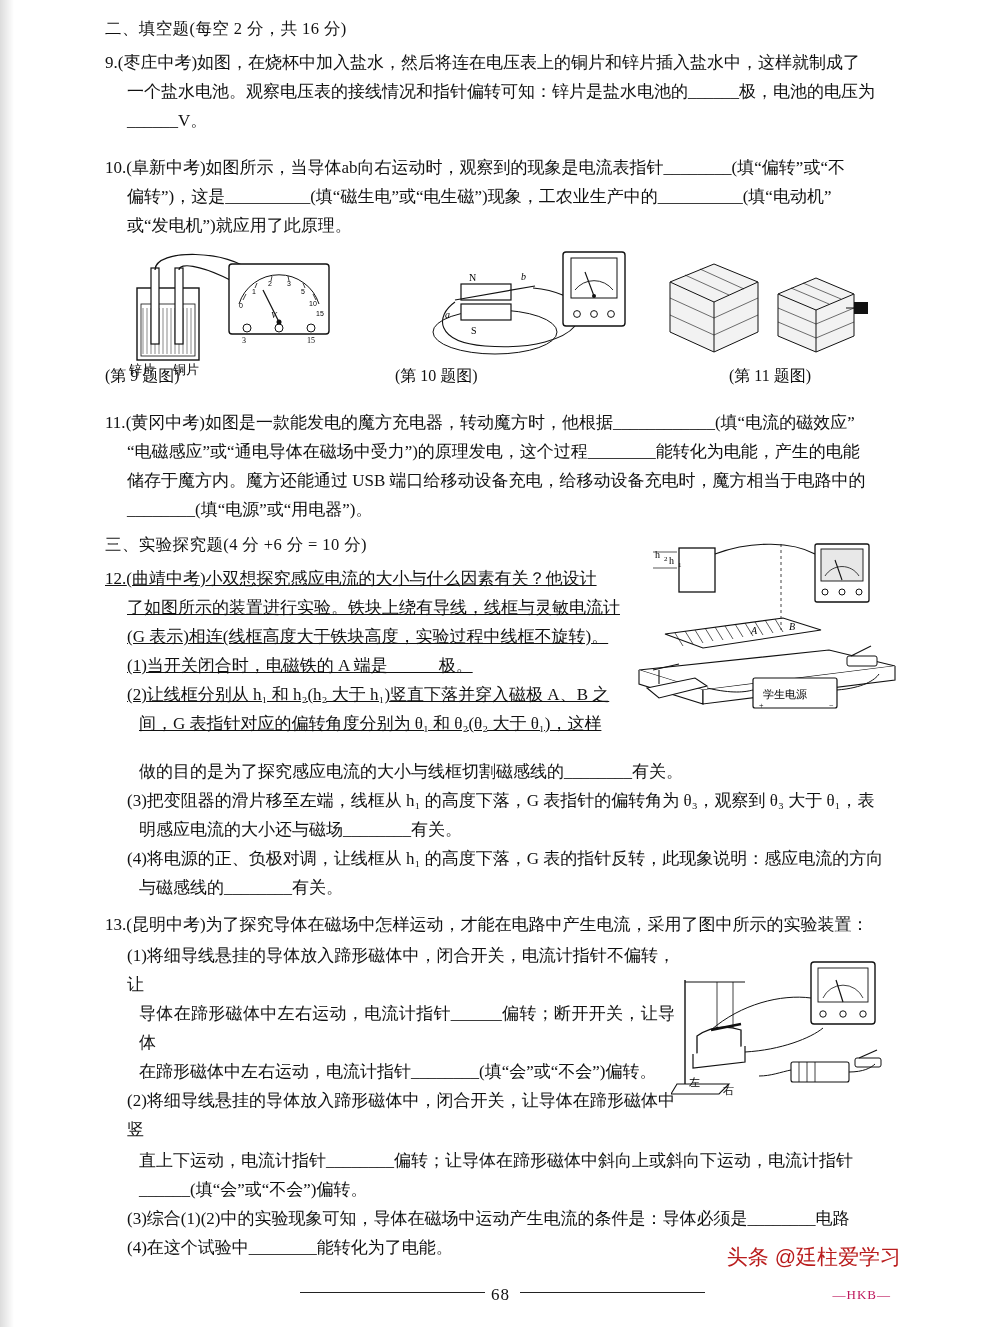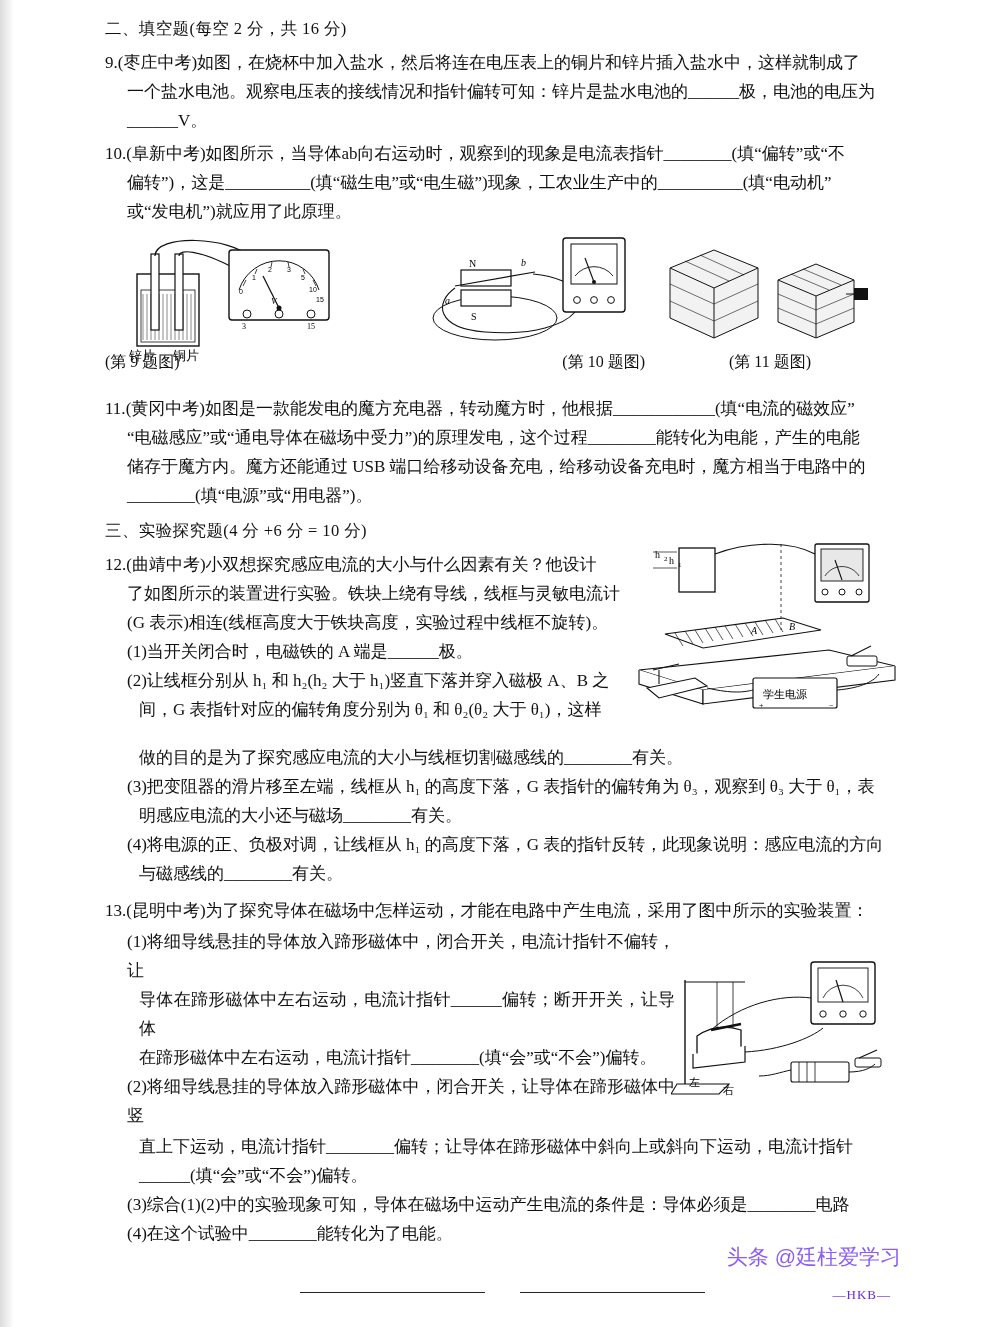--- a/index.html
+++ b/index.html
@@ -41,21 +41,21 @@
   .figrow{
     position:relative;
     height:150px;
     margin:6px 0 0 0;
   }
   .figs-captions{
     display:flex;
     margin-top:2px;
   }
   .cap1{width:290px;text-align:left;}
-  .cap2{width:250px;text-align:right;}
+  .cap2{width:250px;text-align:left;}
   .cap3{width:250px;text-align:center;}
   svg{display:block;}
   
   .footer{
     position:absolute;
     left:0;bottom:22px;width:1001px;
     text-align:center;
   }
   .pagenum{
     display:inline-block;
@@ -69,27 +69,27 @@
     height:1px;
     background:#222;
   }
   .rule-l{left:300px;width:185px;}
   .rule-r{left:520px;width:185px;}
   .hkb{
     position:absolute;
     right:110px;bottom:24px;
     font-size:13px;
     letter-spacing:1px;
-    color:#6d28d9;
+    color:#be185d;
   }
   .watermark{
     position:absolute;
     right:100px;bottom:56px;
     font-size:21px;
-    color:#8b5cf6;
+    color:#b91c1c;
     font-family:"Liberation Sans",sans-serif;
   }
   .edge{
     position:absolute;
     left:0;top:0;width:14px;height:1327px;
     background:linear-gradient(to right,#dcdcdc,#ffffff);
   }
   .fig12{
     position:absolute;
     right:-8px;top:520px;
@@ -110,21 +110,21 @@
   <div class="content">
 
     <div class="sec-head">二、填空题(每空 2 分，共 16 分)</div>
 
     <div class="q">
       <span class="num">9.</span><span>(枣庄中考)</span><span>如图，在烧杯中加入盐水，然后将连在电压表上的铜片和锌片插入盐水中，这样就制成了</span>
       <span class="ln pad1">一个盐水电池。观察电压表的接线情况和指针偏转可知：锌片是盐水电池的______极，电池的电压为</span>
       <span class="ln pad1">______V。</span>
     </div>
 
-    <div class="q" style="margin-top:4px;">
+    <div class="q" style="margin-top:18px;">
       <span class="num">10.</span><span>(阜新中考)</span><span>如图所示，当导体ab向右运动时，观察到的现象是电流表指针________(填“偏转”或“不</span>
       <span class="ln pad1">偏转”)，这是__________(填“磁生电”或“电生磁”)现象，工农业生产中的__________(填“电动机”</span>
       <span class="ln pad1">或“发电机”)就应用了此原理。</span>
     </div>
 
     <div class="figrow">
 
       <svg width="300" height="140" viewBox="0 0 300 140" style="position:absolute;left:6px;top:0;">
 
         <rect x="26" y="42" width="62" height="72" fill="none" stroke="#111" stroke-width="1.4"></rect>
@@ -236,21 +236,21 @@
 
     <div class="q" style="margin-top:12px;">
       <span class="num">11.</span><span>(黄冈中考)</span><span>如图是一款能发电的魔方充电器，转动魔方时，他根据____________(填“电流的磁效应”</span>
       <span class="ln pad1">“电磁感应”或“通电导体在磁场中受力”)的原理发电，这个过程________能转化为电能，产生的电能</span>
       <span class="ln pad1">储存于魔方内。魔方还能通过 USB 端口给移动设备充电，给移动设备充电时，魔方相当于电路中的</span>
       <span class="ln pad1">________(填“电源”或“用电器”)。</span>
     </div>
 
     <div class="sec-head" style="margin-top:10px;">三、实验探究题(4 分 +6 分 = 10 分)</div>
 
-    <div class="q" style="width:640px;">
+    <div class="q" style="width:640px;text-decoration:underline;">
       <span class="num">12.</span><span>(曲靖中考)</span><span>小双想探究感应电流的大小与什么因素有关？他设计</span>
       <span class="ln pad1">了如图所示的装置进行实验。铁块上绕有导线，线框与灵敏电流计</span>
       <span class="ln pad1">(G 表示)相连(线框高度大于铁块高度，实验过程中线框不旋转)。</span>
       <span class="ln pad1">(1)当开关闭合时，电磁铁的 A 端是______极。</span>
       <span class="ln pad1">(2)让线框分别从 h₁ 和 h₂(h₂ 大于 h₁)竖直下落并穿入磁极 A、B 之</span>
       <span class="ln pad2">间，G 表指针对应的偏转角度分别为 θ₁ 和 θ₂(θ₂ 大于 θ₁)，这样</span>
     </div>
     <div class="q" style="width:790px;margin-top:19px;">
       <span class="ln pad2">做的目的是为了探究感应电流的大小与线框切割磁感线的________有关。</span>
       <span class="ln pad1">(3)把变阻器的滑片移至左端，线框从 h₁ 的高度下落，G 表指针的偏转角为 θ₃，观察到 θ₃ 大于 θ₁，表</span>
@@ -365,15 +365,18 @@
       <path d="M88 118 C 100 118, 110 114, 120 112" fill="none" stroke="#111" stroke-width="1"></path>
       <rect x="184" y="100" width="26" height="9" rx="2" fill="#fff" stroke="#111" stroke-width="1"></rect>
       <line x1="188" y1="100" x2="206" y2="92" stroke="#111" stroke-width="1.2"></line>
       <path d="M178 114 C 192 114, 200 110, 204 106" fill="none" stroke="#111" stroke-width="1"></path>
     </svg>
 
   </div>
 
   <div class="rule rule-l"></div>
   <div class="rule rule-r"></div>
+  <div class="footer">
+    <span class="pagenum">68</span>
+  </div>
   <div class="hkb">—HKB—</div>
   <div class="watermark">头条 @廷柱爱学习</div>
 </div>
 
 </body></html>

